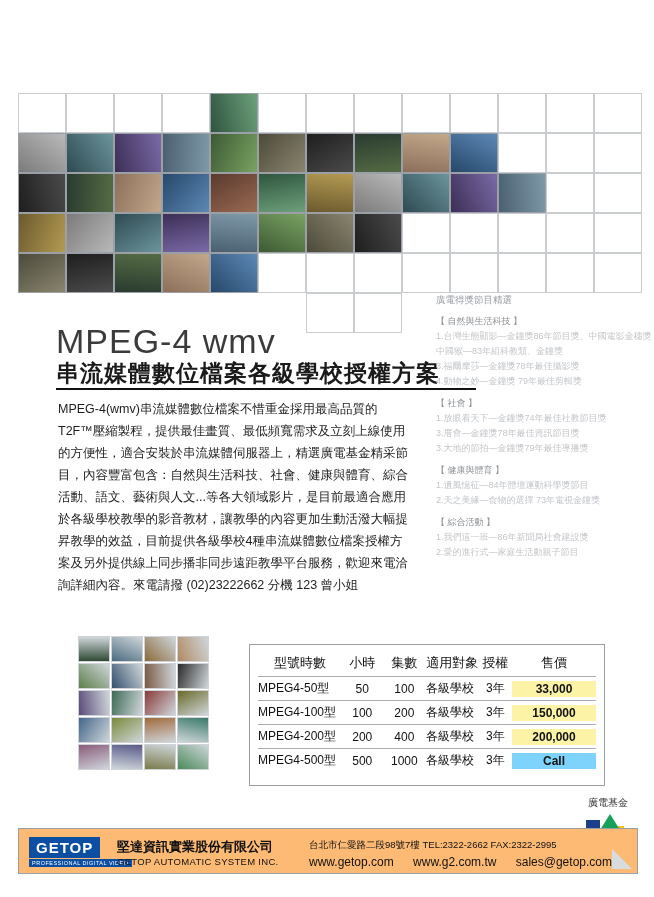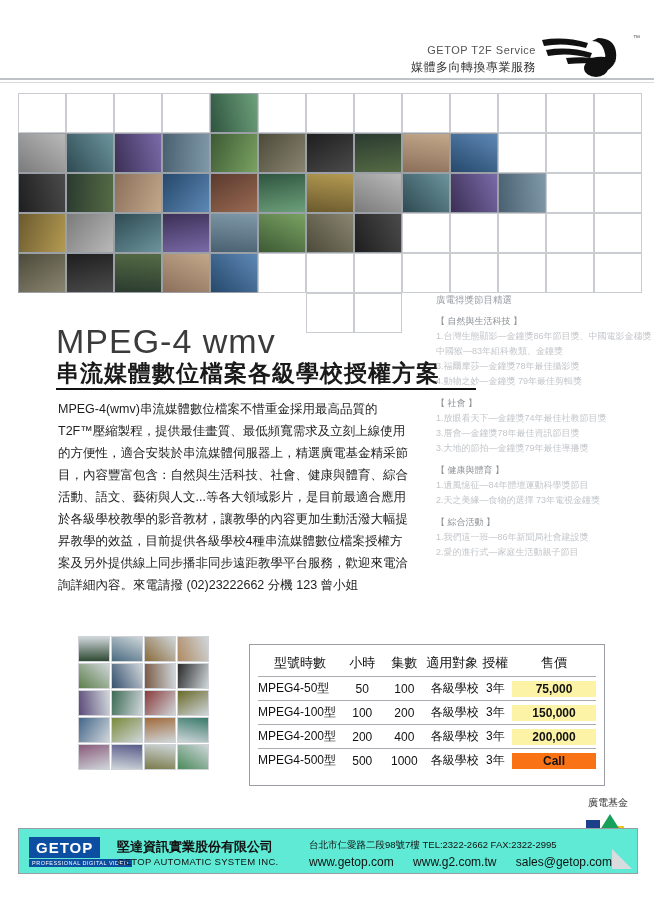--- a/index.html
+++ b/index.html
@@ -48,67 +48,47 @@
 
   
   .pricebox{position:absolute;left:249px;top:644px;width:354px;height:140px;border:1px solid #9a9ea3;background:#fff;}
   .pricebox .inner{position:absolute;left:8px;top:7px;right:8px;bottom:7px;}
   table.price{border-collapse:collapse;width:100%;font-size:12px;color:#111;}
   table.price th{font-size:13px;font-weight:normal;padding:2px 0 4px 0;text-align:center;color:#111;}
   table.price td{padding:3px 0;border-top:1px solid #a9adb2;}
   .c-model{width:104px;}
   .c-hours{width:52px;text-align:center;}
   .c-eps{width:52px;text-align:center;}
-  .c-target{width:74px;text-align:right;}
+  .c-target{width:74px;text-align:left;}
   .c-lic{width:44px;text-align:center;}
   .c-price{text-align:center;}
   .pricecell{display:inline-block;min-width:72px;text-align:center;background:#fdf3a6;padding:1px 6px;font-weight:bold;}
-  .pricecell.call{background:#f97316;}
+  .pricecell.call{background:#7dd3fc;}
 
   
   .sponsor-label{position:absolute;right:26px;top:796px;font-size:10px;color:#333;}
   .sponsor-mark{position:absolute;right:20px;top:812px;width:48px;height:48px;}
 
   
-  .footer{position:absolute;left:18px;top:828px;width:618px;height:44px;border:1px solid #9a9ea3;background:#5eead4;}
+  .footer{position:absolute;left:18px;top:828px;width:618px;height:44px;border:1px solid #9a9ea3;background:#fdba74;}
   .getop{position:absolute;left:10px;top:8px;}
   .getop-main{background:#0b4ea2;color:#fff;font-weight:bold;font-size:15px;letter-spacing:1px;padding:2px 7px;display:inline-block;}
   .getop-sub{display:block;background:#0b4ea2;color:#fff;font-size:5.5px;letter-spacing:.5px;padding:1px 3px;margin-top:1px;text-align:center;}
   .co-cn{position:absolute;left:98px;top:9px;font-size:13px;font-weight:bold;color:#111;}
   .co-en{position:absolute;left:98px;top:27px;font-size:9.5px;color:#111;letter-spacing:.3px;}
   .addr{position:absolute;left:290px;top:10px;font-size:9.5px;color:#111;}
   .web{position:absolute;left:290px;top:26px;font-size:12px;color:#111;}
   .web span{margin-right:16px;}
   .footer-corner{position:absolute;right:4px;bottom:3px;width:22px;height:22px;}
 </style>
 </head>
 <body>
 
 <div class="page">
 
-  <div class="header">
-    <div class="hdr-rule"></div>
-    <div class="hdr-rule2"></div>
-    <div class="hdr-txt">
-      <div class="hdr-line1">GETOP T2F Service</div>
-      <div class="hdr-line2">媒體多向轉換專業服務</div>
-    </div>
-    <div class="logo-tm">™</div>
-    <svg class="logo" viewBox="0 0 96 46">
-      <g fill="#111">
-        <path d="M6 6 Q28 2 52 9 L50 14 Q28 8 8 12 Z"></path>
-        <path d="M10 16 Q32 12 56 19 L54 24 Q32 18 12 22 Z"></path>
-        <path d="M30 24 Q52 22 76 26 L74 31 Q52 28 32 30 Z"></path>
-        <path d="M62 4 q16 0 18 14 q2 14 -12 20 q-10 4 -18 -2 q8 4 14 -2 q8 -8 4 -18 q-3 -9 -12 -9 z"></path>
-        <path d="M56 24 q14 -4 24 4 q-10 -2 -20 2 z"></path>
-        <ellipse cx="60" cy="34" rx="12" ry="9"></ellipse>
-      </g>
-      <text x="70" y="18" font-size="7" fill="#111" font-family="Liberation Sans, sans-serif">™</text>
-    </svg>
-  </div>
 
   <div class="grid">
       <div class="cell" style="left: 0px; top: 0px; background: rgb(255, 255, 255);"></div>
       <div class="cell" style="left: 48px; top: 0px; background: rgb(255, 255, 255);"></div>
       <div class="cell" style="left: 96px; top: 0px; background: rgb(255, 255, 255);"></div>
       <div class="cell" style="left: 144px; top: 0px; background: rgb(255, 255, 255);"></div>
       <div class="cell filled" style="left: 192px; top: 0px; background: linear-gradient(76deg, rgb(47, 85, 64), rgb(109, 160, 122));"></div>
       <div class="cell" style="left: 240px; top: 0px; background: rgb(255, 255, 255);"></div>
       <div class="cell" style="left: 288px; top: 0px; background: rgb(255, 255, 255);"></div>
       <div class="cell" style="left: 336px; top: 0px; background: rgb(255, 255, 255);"></div>
@@ -238,21 +218,21 @@
             <th class="c-price">售價</th>
           </tr>
         </thead>
         <tbody id="price-body">
             <tr>
               <td class="c-model">MPEG4-50型</td>
               <td class="c-hours">50</td>
               <td class="c-eps">100</td>
               <td class="c-target">各級學校</td>
               <td class="c-lic">3年</td>
-              <td class="c-price"><span class="pricecell">75,000</span></td>
+              <td class="c-price"><span class="pricecell">33,000</span></td>
             </tr>
             <tr>
               <td class="c-model">MPEG4-100型</td>
               <td class="c-hours">100</td>
               <td class="c-eps">200</td>
               <td class="c-target">各級學校</td>
               <td class="c-lic">3年</td>
               <td class="c-price"><span class="pricecell">150,000</span></td>
             </tr>
             <tr>

